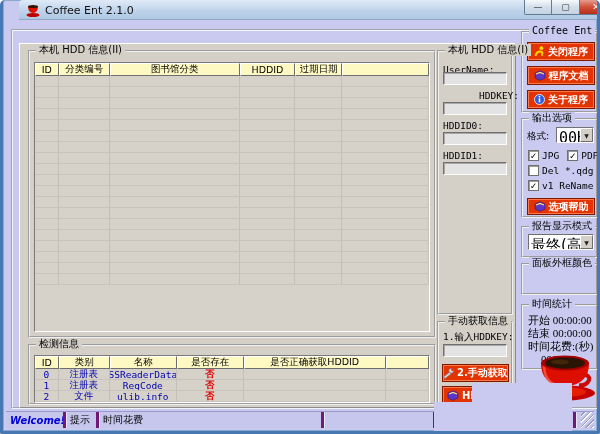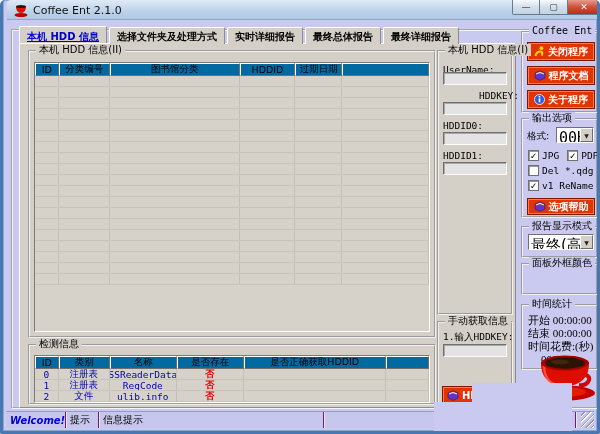--- a/index.html
+++ b/index.html
@@ -1,21 +1,21 @@
 <!DOCTYPE html>
 <html><head>
 <meta charset="utf-8">
 <style>
   * { margin:0; padding:0; box-sizing:border-box; }
   html,body { width:600px; height:434px; font-family:"DejaVu Sans",sans-serif; font-size:10px; }
   #win { position:absolute; inset:0; width:600px; height:434px; background:#cacaf1;
          border:3px solid #4878b4; border-top:none; border-radius:5px 5px 2px 2px;
          box-shadow: inset 0 0 0 1px #88aacc; overflow:hidden; }
   
-  #titlebar { position:absolute; top:0; left:4px; right:0; height:20px;
+  #titlebar { position:absolute; top:0; left:16px; right:0; height:20px;
               background:linear-gradient(#dfeaf7,#bdd2ea 60%,#b0c8e4); border-bottom:1px solid #8fa8c4;
               border-radius:4px 4px 0 0; }
   #title-icon { position:absolute; left:7px; top:4px; width:14px; height:13px; }
   #title-text { position:absolute; left:26px; top:4px; font-size:11px; color:#111; }
   #winbtns { position:absolute; top:0; left:505px; display:flex; }
   .wbtn { width:28px; height:15px; border:1px solid #647c92; border-top:none; display:flex;
           align-items:center; justify-content:center; font-size:9px; color:#333;
           background:linear-gradient(#f6fafd,#d3deea 50%,#c3d2e2); }
   .wbtn + .wbtn { border-left:none; }
   #btn-close { width:33px; background:linear-gradient(#e89c8c,#d05038 50%,#b83018); color:#fff;
@@ -34,21 +34,21 @@
   #tabpage { position:absolute; left:13px; top:22px; width:497px; height:365px; background:#d4d0c8;
              border:1px solid #8c8c8c; border-top-color:#fff; border-left-color:#fff; z-index:2; }
   
   .group { position:absolute; border:2px groove #f0f0f0; }
   .group > .glabel { position:absolute; top:-8px; left:6px; background:#d4d0c8; padding:0 3px;
                      line-height:12px; white-space:nowrap; }
   .lav > .glabel { background:#cacaf1; }
   
   .tbl { position:absolute; background:#d6d2ca; border:1px solid; border-color:#7a7a7a #fff #fff #7a7a7a; overflow:hidden; }
   .tr { display:flex; height:13px; }
-  .tr.head .th { background:#0369a1; border:1px solid; border-color:#fff #6e6e6e #6e6e6e #fff;
+  .tr.head .th { background:#fef9c3; border:1px solid; border-color:#fff #6e6e6e #6e6e6e #fff;
                  display:flex; align-items:center; justify-content:center; font-size:9.5px; overflow:hidden; white-space:nowrap; }
   .tr.body { height:11px; border-bottom:1px solid #c8c4bc; }
   .td { display:flex; align-items:center; justify-content:center; font-size:9.5px; overflow:hidden;
         border-right:1px solid #c4c0b8; white-space:nowrap; font-family:"DejaVu Sans Mono","DejaVu Sans",sans-serif; }
   .td.c-blue { color:#0000b0; }
   .td.c-red  { color:#e00000; font-weight:bold; }
   
   .flabel { position:absolute; font-family:"DejaVu Sans Mono",monospace; font-size:9.5px; white-space:nowrap; }
   .tinput { position:absolute; height:13px; background:#e3e3e3; border:1px solid;
             border-color:#707070 #fdfdfd #fdfdfd #707070; box-shadow:inset 1px 1px 0 #a8a8a8; }
@@ -67,21 +67,21 @@
   
   .chkrow { position:absolute; display:flex; gap:8px; align-items:center; }
   .chk { display:flex; gap:3px; align-items:center; font-family:"DejaVu Sans Mono",monospace; font-size:9.5px; }
   .box { width:11px; height:11px; background:#fff; border:1px solid #707070;
          box-shadow:inset 1px 1px 0 #9a9a9a; font-size:10px; line-height:9px; text-align:center; color:#000; }
   
   .tline { position:absolute; font-family:Liberation Serif, serif; font-size:11px; white-space:nowrap; }
   
   #statusbar { position:absolute; left:0; right:0; bottom:0; height:17px; background:#c7c7ee;
                border-top:1px solid #9a9ac8; display:flex; align-items:stretch; }
-  .sb-panel { border-right:1px solid #701a75; box-shadow:1px 0 0 #e8e8fa; display:flex; align-items:center;
+  .sb-panel { border-right:3px solid #701a75; box-shadow:1px 0 0 #e8e8fa; display:flex; align-items:center;
               padding:0 4px; white-space:nowrap; overflow:hidden; }
   #sb-welcome { color:#0000d8; font-weight:bold; font-style:italic; }
   #sb-grip { width:13px; margin-left:auto;
              background:repeating-linear-gradient(135deg,transparent 0 2px,#9a9ac0 2px 3px,#fff 3px 4px); }
   .overlay { position:absolute; background:#cacaf1; z-index:60; }
 </style>
 </head>
 <body>
 
 <div id="win">
@@ -95,27 +95,20 @@
     <div id="winbtns">
       <div class="wbtn" id="btn-min">—</div>
       <div class="wbtn" id="btn-max">▢</div>
       <div class="wbtn" id="btn-close">✕</div>
     </div>
   </div>
 
   <div id="client">
     <div id="bigframe"></div>
 
-    <div id="tabstrip">
-        <div class="tab active">本机 HDD 信息</div>
-        <div class="tab">选择文件夹及处理方式</div>
-        <div class="tab">实时详细报告</div>
-        <div class="tab">最终总体报告</div>
-        <div class="tab">最终详细报告</div>
-      </div>
 
     <div id="tabpage">
 
       <div class="group" id="grp-hdd2" style="left:8px; top:6px; width:408px; height:288px;">
         <span class="glabel">本机 HDD 信息(II)</span>
         <div class="tbl" id="tbl-hdd2" style="left:4px; top:10px; width:396px; height:270px;">
             <div class="tr head">
               <div class="th" style="width: 6%;">ID</div>
               <div class="th" style="width: 13%;">分类编号</div>
               <div class="th" style="width: 33%;">图书馆分类</div>
@@ -335,20 +328,28 @@
             <div class="tinput" style="left: 4px; top: 80px; width: 64px;"></div>
             <span class="flabel" style="left: 4px; top: 98px;">HDDID1:</span>
             <div class="tinput" style="left: 4px; top: 110px; width: 64px;"></div>
           </div>
       </div>
 
       <div class="group" id="grp-manual" style="left:417px; top:277px; width:76px; height:84px;">
         <span class="glabel">手动获取信息</span>
         <span class="flabel" style="left:4px; top:8px;">1.输入HDDKEY:</span>
         <div class="tinput" style="left:4px; top:21px; width:64px;"></div>
+        <div class="redbtn" style="left:3px; top:41px; width:67px; height:18px;">
+          <svg width="11" height="11" viewBox="0 0 11 11">
+            <circle cx="8.2" cy="2.8" r="2.4" fill="#d8d8e2" stroke="#77778a" stroke-width="0.6"></circle>
+            <circle cx="9.3" cy="1.7" r="1.2" fill="#e23300"></circle>
+            <rect x="0.5" y="6.5" width="7.5" height="2.2" fill="#d8d8e2" stroke="#77778a" stroke-width="0.6" transform="rotate(-38 4 7.5)"></rect>
+          </svg>
+          <span>2.手动获取</span>
+        </div>
         <div class="redbtn" style="left:3px; top:63px; width:67px; height:18px; justify-content:flex-start; padding-left:4px;">
           <svg width="12" height="11" viewBox="0 0 12 11">
             <path d="M1,3 L6,0.8 L11,3 L11,8 L6,10.4 L1,8 Z" fill="#5b36c8" stroke="#2a1070" stroke-width="0.5"></path>
             <path d="M2,4 L6,2.4 L10,4" stroke="#ffe070" stroke-width="1.2" fill="none"></path>
           </svg>
           <span>HDD</span>
         </div>
       </div>
     </div>
 
@@ -445,21 +446,21 @@
       <path d="M11,10 L59,10 Q60,32 35,35 Q10,32 11,10 Z" fill="#db0e00"></path>
       <path d="M14,12 Q14,28 24,32" stroke="#ff6a50" stroke-width="2.5" fill="none" opacity="0.7"></path>
       <ellipse cx="35" cy="11" rx="24" ry="7.5" fill="#a80000"></ellipse>
       <ellipse cx="35" cy="11" rx="20" ry="5.8" fill="#2a1404"></ellipse>
       <ellipse cx="30" cy="10" rx="9" ry="2.5" fill="#4a2a0c" opacity="0.8"></ellipse>
     </svg>
 
     <div id="statusbar">
       <div class="sb-panel" id="sb-welcome" style="width:60px;">Welcome!</div>
       <div class="sb-panel" style="width:33px;">提示</div>
-      <div class="sb-panel" style="width:225px;">信息提示</div>
+      <div class="sb-panel" style="width:225px;">时间花费</div>
       <div class="sb-panel" style="width:112px;"></div>
       <div class="sb-panel" style="width:135px; border-left:1px solid #9a9ac0; margin-left:auto;">文件总数</div>
       <div id="sb-grip"></div>
     </div>
 
     <div class="overlay" style="left:466px; top:362px; width:100px; height:22px;"></div>
     <div class="overlay" style="left:428px; top:381px; width:138px; height:29px;"></div>
   </div>
 </div>
 

